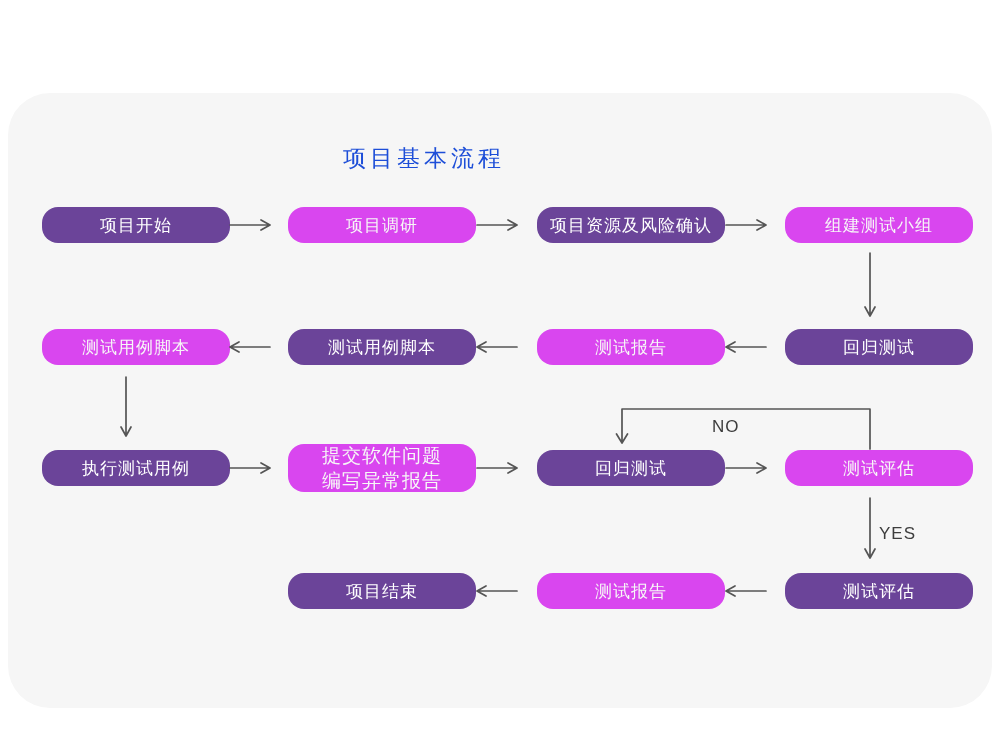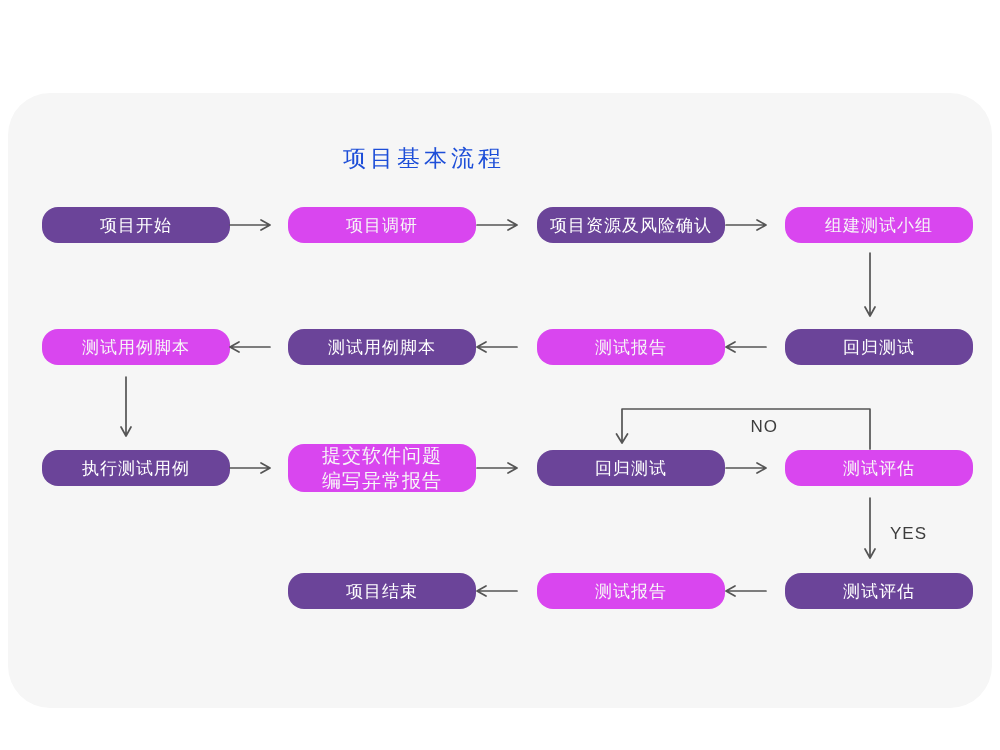--- a/index.html
+++ b/index.html
@@ -21,22 +21,22 @@
     font-size:17px;letter-spacing:1px;text-align:left;
   }
   .purple{background:#6b4499;color:#ffffff;}
   .gray{background:#d946ef;color:#f7f7f7;}
   .c1{left:42px}.c2{left:288px}.c3{left:537px}.c4{left:785px}
   .r1{top:207px}.r2{top:329px}.r3{top:450px}.r4{top:573px}
   .tall{top:444px;height:48px;white-space:pre-line;line-height:1.32;font-size:19px;}
   svg.arrows{position:absolute;left:0;top:0;pointer-events:none;}
   svg.arrows path{stroke:#555555;stroke-width:1.7;fill:none;stroke-linecap:round;stroke-linejoin:round;}
   .edge-label{position:absolute;color:#3d3d3d;font-size:17px;letter-spacing:1px;}
-  .label-no{left:712px;top:417px;width:66px;text-align:right;}
-  .label-yes{left:879px;top:524px;margin-left:11px;}
+  .label-no{left:712px;top:417px;width:66px;text-align:left;}
+  .label-yes{left:879px;top:524px;}
 </style>
 </head>
 <body>
 
 <div class="card"></div>
 
 <div class="title">项目基本流程</div>
 
 <div class="node purple c1 r1">项目开始</div>
 <div class="node gray   c2 r1">项目调研</div>

